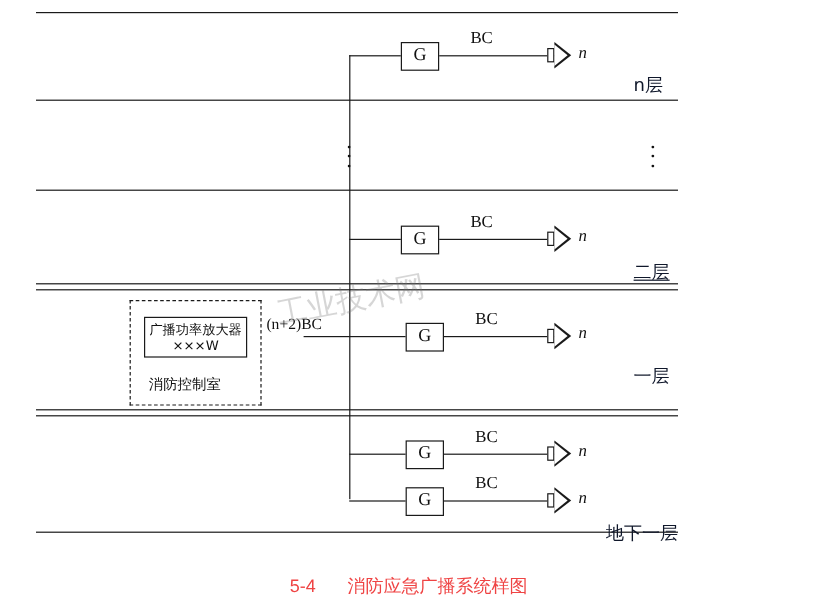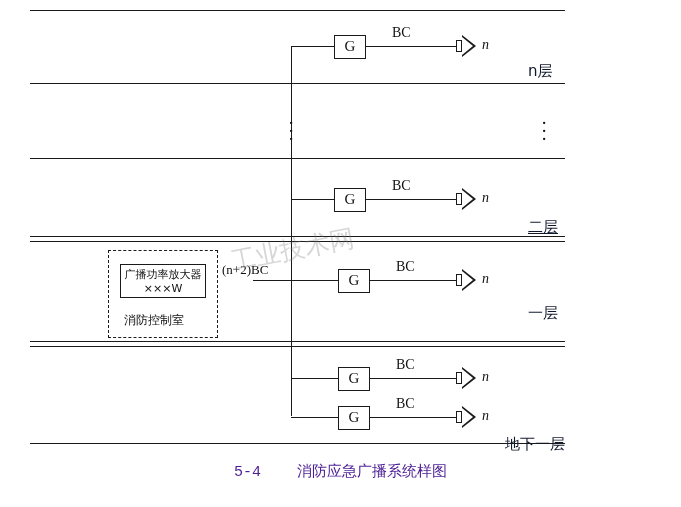--- a/index.html
+++ b/index.html
@@ -136,23 +136,24 @@
     line-height: 8px;
     color: #111;
     letter-spacing: 0;
     text-align: center;
   }
   .vdots span { display: block; }
   .caption {
     position: absolute;
     width: 100%;
     text-align: center;
-    font-family: Liberation Mono, monospace;
+    font-family: Liberation Sans, sans-serif;
     font-size: 15px;
-    color: #4c1d95;
+    color: #ef4444;
+    margin-top: 17px;
   }
   .watermark {
     position: absolute;
     color: rgba(120,120,120,0.30);
     font-size: 25px;
     font-family: "DejaVu Serif", serif;
     transform: rotate(-11deg);
     white-space: nowrap;
     pointer-events: none;
   }

